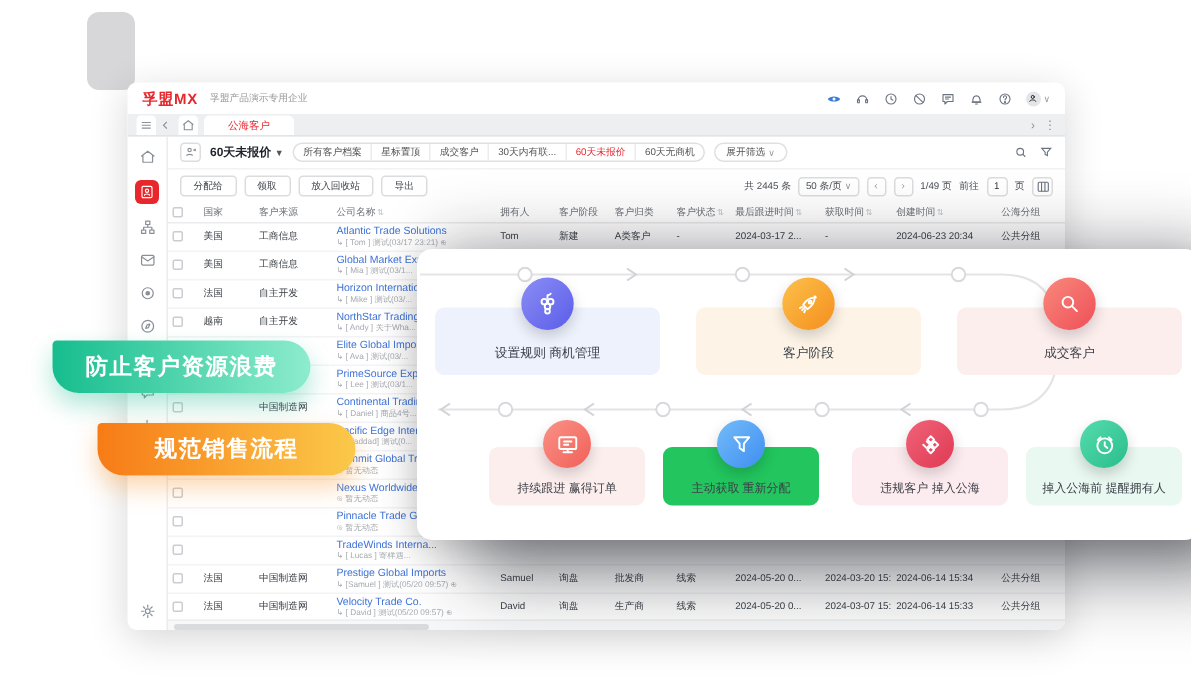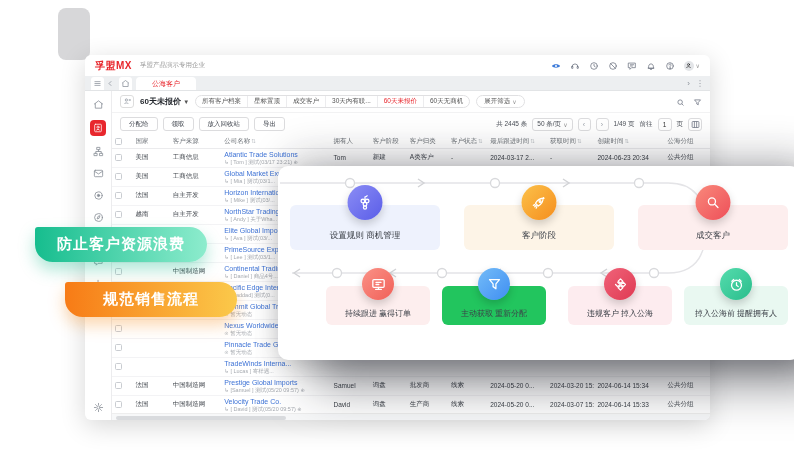--- a/index.html
+++ b/index.html
@@ -109,21 +109,21 @@
   .h-thumb { position:absolute; left:4px; top:1.5px; width:170px; height:4px;
     background:#d9dbde; border-radius:2px; }
 
   
   .wf-card { position:absolute; left:278px; top:166px; width:522px; height:194px;
     background:#fff; border-radius:10px; z-index:20;
     box-shadow:34px 24px 48px rgba(22,24,34,.5), 10px -14px 38px rgba(22,24,34,.18), 0 8px 24px rgba(0,0,0,.15); }
   .wf-flow { position:absolute; inset:0; width:434px; height:194px; }
   .wf-row { position:absolute; left:12px; right:12px; display:flex; }
   .wf-row.top { top:39px; gap:24px; height:45px; }
-  .wf-row.bottom { top:120px; gap:12px; height:39px;padding-left:36px; }
+  .wf-row.bottom { top:132px; gap:12px; height:39px;padding-left:36px; }
   .step { position:relative; flex:1; border-radius:6px; display:flex; align-items:flex-end;
     justify-content:center; }
   .wf-row.top .step { padding-bottom:8px; }
   .wf-row.bottom .step { padding-bottom:6px; }
   .step-icon { position:absolute; left:50%; transform:translateX(-50%);
     border-radius:50%; display:flex; align-items:center; justify-content:center;
     box-shadow:0 4px 9px rgba(0,0,0,.18); }
   .wf-row.top .step-icon { top:-20px; width:35px; height:35px; }
   .wf-row.bottom .step-icon { top:-18px; width:32px; height:32px; }
   .step-icon svg { width:17px; height:17px; }

